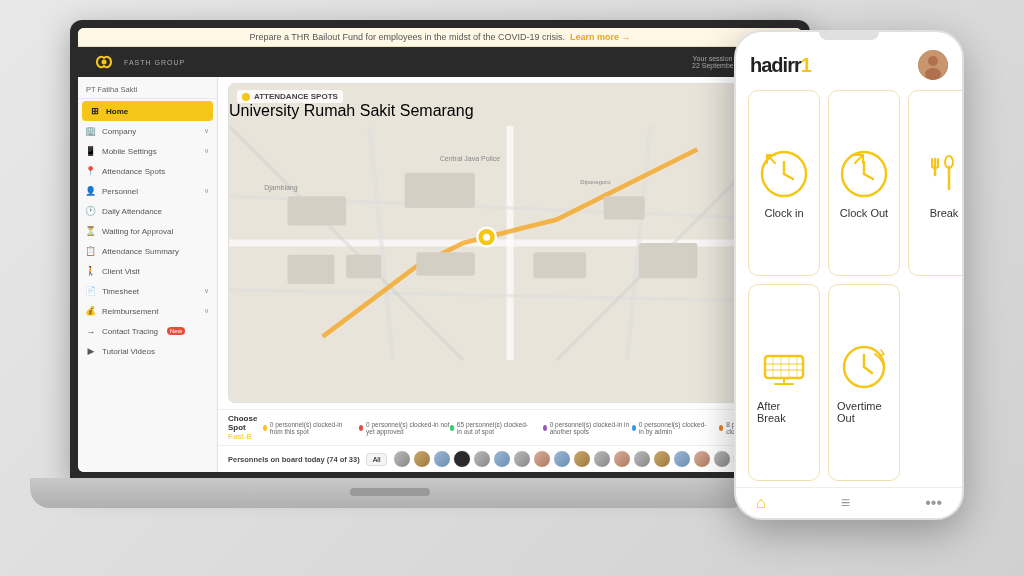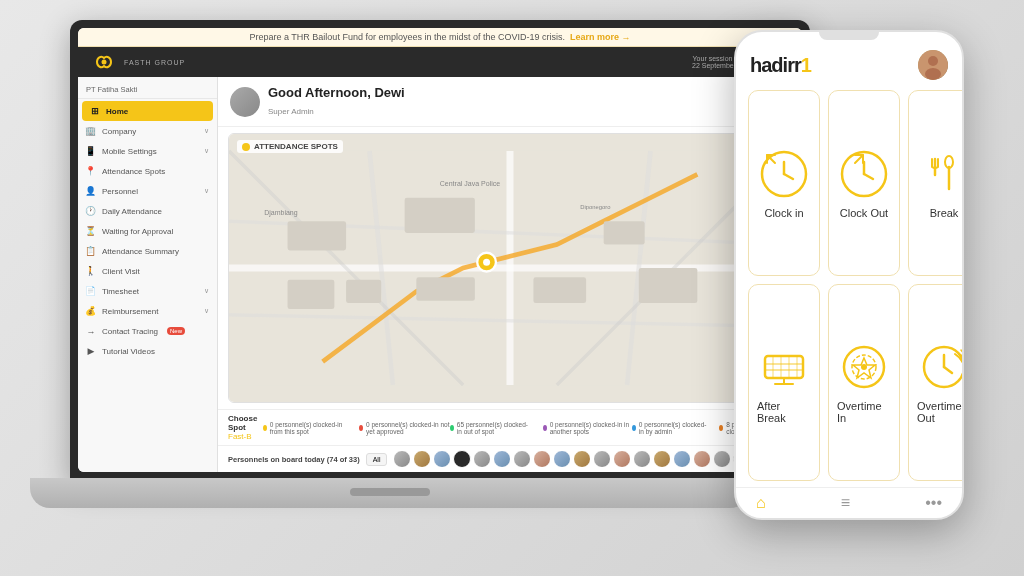--- a/index.html
+++ b/index.html
@@ -595,32 +595,20 @@
               <span class="sidebar-badge">New</span>
             </div>
             <div class="sidebar-item">
               <span class="icon">▶</span>
               <span>Tutorial Videos</span>
             </div>
           </div>
 
           <div class="page-content">
 
-            <div class="page-header">
-              <div class="avatar-circle">
-                <div class="avatar-placeholder"></div>
-              </div>
-              <div class="greeting-text">
-                <h2>Good Afternoon, Dewi</h2>
-                <span>Super Admin</span>
-              </div>
-              <div class="right-panel-hint">
-                <span style="font-size:6.5px;color:#aaa;">Try<br>cer<br>da</span>
-              </div>
-            </div>
 
             <div class="map-section">
               <div class="map-label">
                 <div class="map-dot"></div>
                 <span>ATTENDANCE SPOTS</span>
               </div>
 
               <div class="map-bg">
                 <svg class="map-roads" viewBox="0 0 480 200">
 
@@ -801,31 +789,20 @@
             <line x1="24" y1="16" x2="24" y2="38" stroke="#f5c518" stroke-width="1.5" opacity="0.4"></line>
             <line x1="32" y1="16" x2="32" y2="38" stroke="#f5c518" stroke-width="1.5" opacity="0.4"></line>
             <line x1="40" y1="16" x2="40" y2="38" stroke="#f5c518" stroke-width="1.5" opacity="0.4"></line>
             <line x1="27" y1="38" x2="27" y2="44" stroke="#f5c518" stroke-width="2"></line>
             <line x1="18" y1="44" x2="36" y2="44" stroke="#f5c518" stroke-width="2" stroke-linecap="round"></line>
           </svg>
         </div>
         <span class="action-label">After Break</span>
       </div>
 
-      <div class="action-card">
-        <div class="action-icon">
-          <svg viewBox="0 0 54 54" width="54" height="54">
-            <circle cx="27" cy="27" r="20" fill="none" stroke="#f5c518" stroke-width="2.5"></circle>
-            <circle cx="27" cy="27" r="12" fill="none" stroke="#f5c518" stroke-width="1.5" stroke-dasharray="4 2"></circle>
-            <polygon points="27,18 30,25 38,25 32,30 34,38 27,33 20,38 22,30 16,25 24,25" fill="none" stroke="#f5c518" stroke-width="1.5"></polygon>
-            <circle cx="27" cy="27" r="3" fill="#f5c518"></circle>
-          </svg>
-        </div>
-        <span class="action-label">Overtime In</span>
-      </div>
 
       <div class="action-card">
         <div class="action-icon">
           <svg viewBox="0 0 54 54" width="54" height="54">
             <circle cx="27" cy="27" r="20" fill="none" stroke="#f5c518" stroke-width="2.5"></circle>
             <line x1="27" y1="15" x2="27" y2="27" stroke="#f5c518" stroke-width="2.5" stroke-linecap="round"></line>
             <line x1="27" y1="27" x2="35" y2="33" stroke="#f5c518" stroke-width="2.5" stroke-linecap="round"></line>
             <path d="M38 14 C44 18 47 24 47 27" fill="none" stroke="#f5c518" stroke-width="2" stroke-linecap="round"></path>
             <polyline points="44,10 47,14 43,16" fill="none" stroke="#f5c518" stroke-width="1.5" stroke-linecap="round" stroke-linejoin="round"></polyline>
           </svg>

